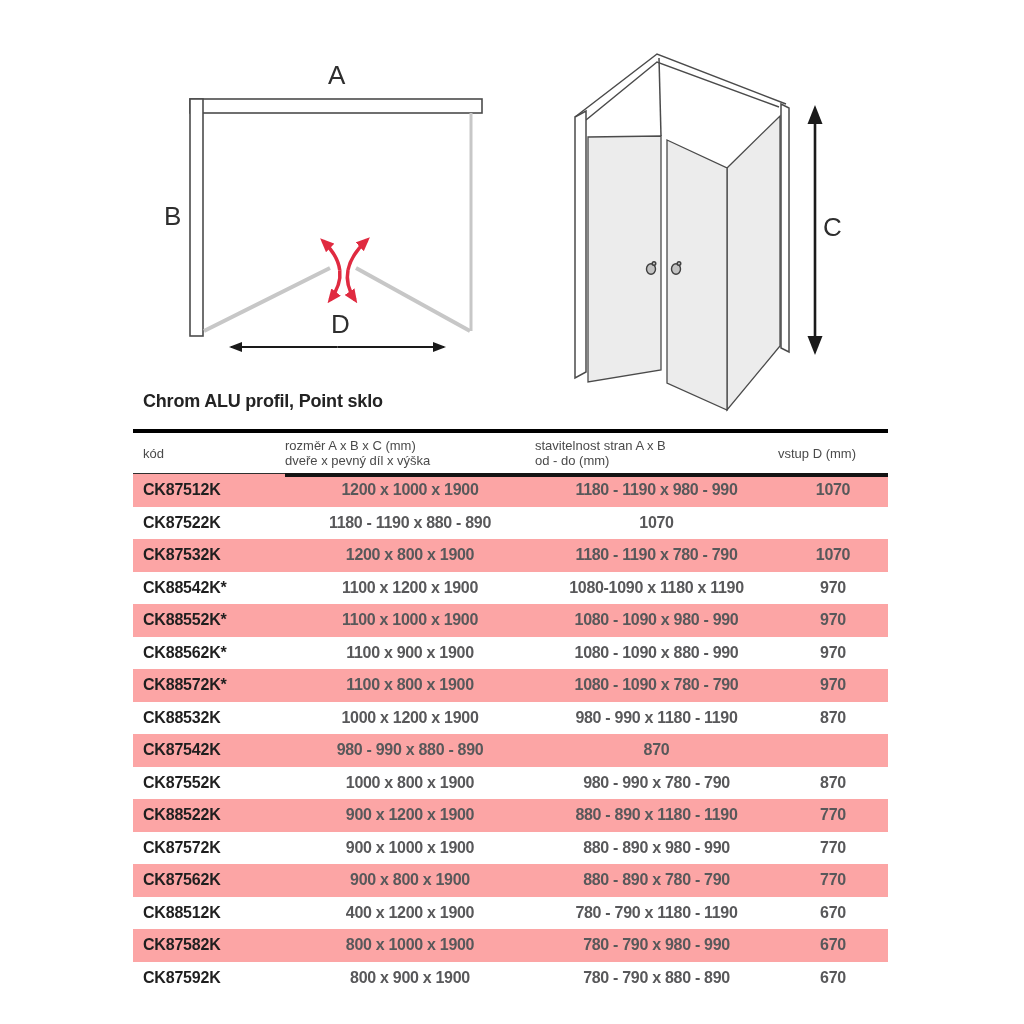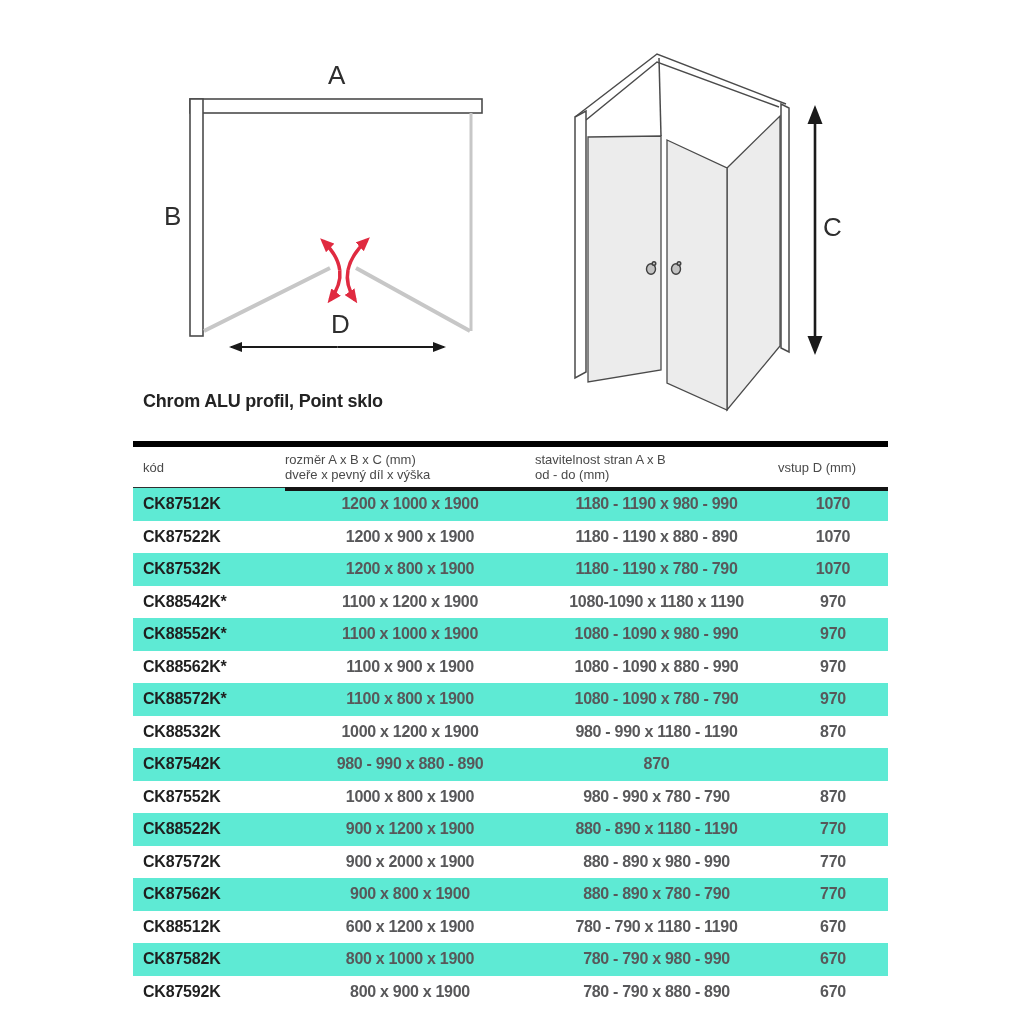--- a/index.html
+++ b/index.html
@@ -15,36 +15,35 @@
   .section-title{
     position:absolute;left:143px;top:391px;font-size:18px;font-weight:bold;
     color:#232323;letter-spacing:-0.2px;
   }
   .spec-table{
     position:absolute;left:133px;top:429px;width:755px;
   }
   .thead{
     position:relative;height:40px;display:grid;
     grid-template-columns:152px 250px 243px 110px;
-    border-top:6px solid #000000;border-bottom:1.5px solid #2f2f2f;
+    border-top:4px solid #000000;border-bottom:1.5px solid #2f2f2f;
     align-items:center;
-    margin-top:12px;
   }
   .th{
     font-size:13px;line-height:15px;color:#4a4a4a;text-align:left;
   }
   .th.first{text-align:left;padding-left:10px;}
   .thick-bar{
     position:absolute;left:152px;right:0;bottom:-3.5px;height:4px;background:#141414;
   }
   .trow{
     height:32.5px;display:grid;grid-template-columns:152px 250px 243px 110px;
     align-items:center;
   }
-  .trow.striped{background:#5eead4;}
+  .trow.striped{background:#fca5a5;}
   .cell-code{
     font-size:16px;font-weight:bold;color:#1f1f1f;padding-left:10px;
     letter-spacing:-0.2px;
   }
   .cell-val{
     font-size:16px;color:#58585a;text-align:center;letter-spacing:-0.3px;font-weight:bold;
   }
   svg{display:block;}
 </style>
 </head>
@@ -140,21 +139,20 @@
   </div>
   <div id="rows">
       <div class="trow striped">
         <div class="cell-code">CK87512K</div>
         <div class="cell-val">1200 x 1000 x 1900</div>
         <div class="cell-val">1180 - 1190 x 980 - 990</div>
         <div class="cell-val">1070</div>
       </div>
       <div class="trow">
         <div class="cell-code">CK87522K</div>
-        <div class="cell-val">1200 x 900 x 1900</div>
         <div class="cell-val">1180 - 1190 x 880 - 890</div>
         <div class="cell-val">1070</div>
       </div>
       <div class="trow striped">
         <div class="cell-code">CK87532K</div>
         <div class="cell-val">1200 x 800 x 1900</div>
         <div class="cell-val">1180 - 1190 x 780 - 790</div>
         <div class="cell-val">1070</div>
       </div>
       <div class="trow">
@@ -199,33 +197,33 @@
         <div class="cell-val">870</div>
       </div>
       <div class="trow striped">
         <div class="cell-code">CK88522K</div>
         <div class="cell-val">900 x 1200 x 1900</div>
         <div class="cell-val">880 - 890 x 1180 - 1190</div>
         <div class="cell-val">770</div>
       </div>
       <div class="trow">
         <div class="cell-code">CK87572K</div>
-        <div class="cell-val">900 x 2000 x 1900</div>
+        <div class="cell-val">900 x 1000 x 1900</div>
         <div class="cell-val">880 - 890 x 980 - 990</div>
         <div class="cell-val">770</div>
       </div>
       <div class="trow striped">
         <div class="cell-code">CK87562K</div>
         <div class="cell-val">900 x 800 x 1900</div>
         <div class="cell-val">880 - 890 x 780 - 790</div>
         <div class="cell-val">770</div>
       </div>
       <div class="trow">
         <div class="cell-code">CK88512K</div>
-        <div class="cell-val">600 x 1200 x 1900</div>
+        <div class="cell-val">400 x 1200 x 1900</div>
         <div class="cell-val">780 - 790 x 1180 - 1190</div>
         <div class="cell-val">670</div>
       </div>
       <div class="trow striped">
         <div class="cell-code">CK87582K</div>
         <div class="cell-val">800 x 1000 x 1900</div>
         <div class="cell-val">780 - 790 x 980 - 990</div>
         <div class="cell-val">670</div>
       </div>
       <div class="trow">

